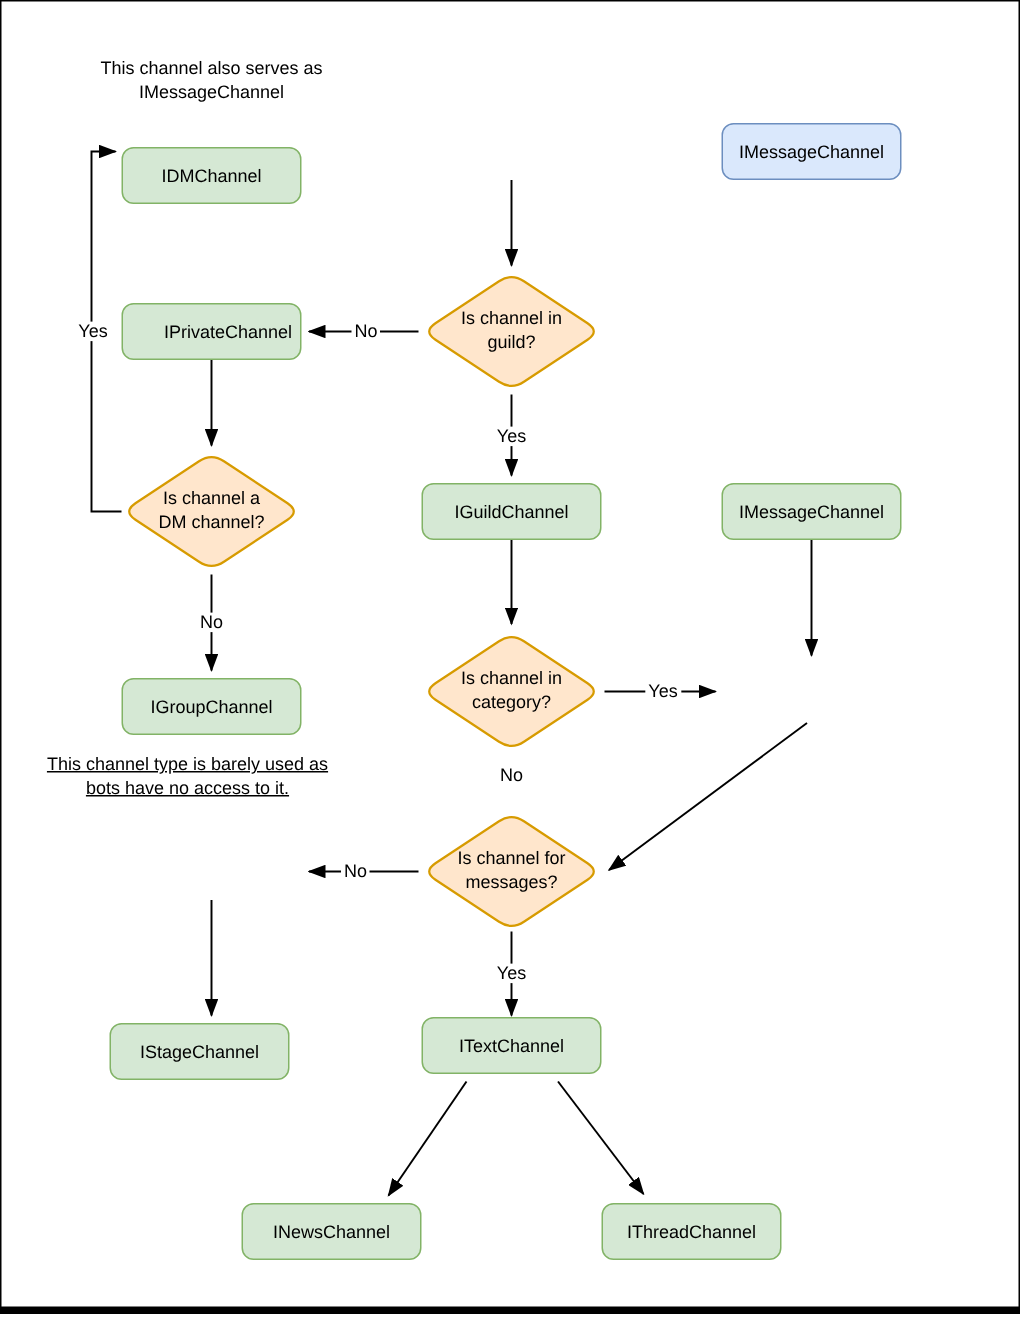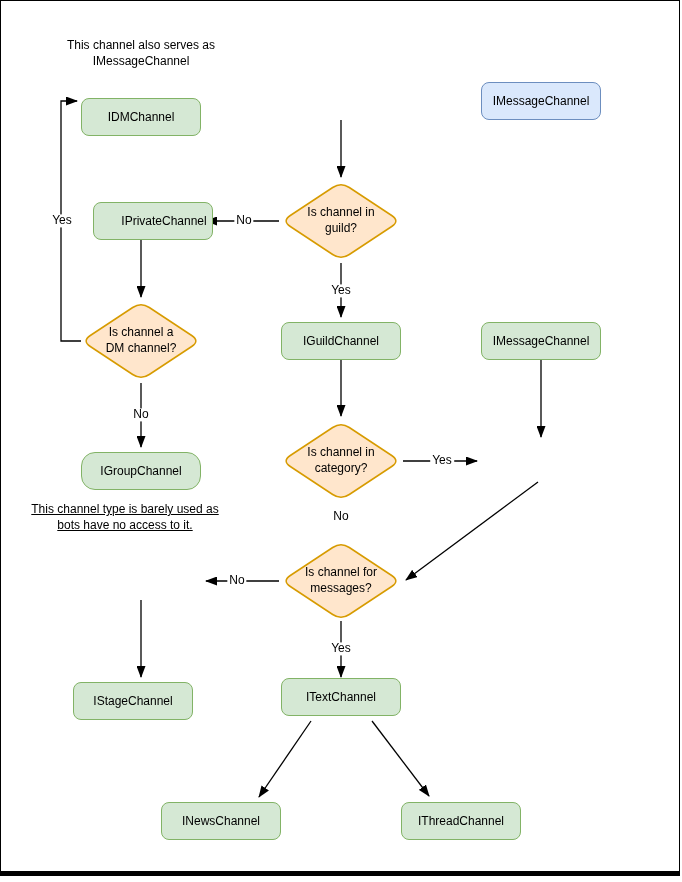--- a/index.html
+++ b/index.html
@@ -117,24 +117,24 @@
     <path class="edge" marker-end="url(#arrow)" d="M371,720 L428,795"></path>
   </svg>
 
   <div class="note" style="left:50px; top:37px; width:180px;">This channel also serves as
 IMessageChannel</div>
   <div class="note" style="left:24px; top:501px; width:200px;text-decoration:underline;">This channel type is barely used as
 bots have no access to it.</div>
 
   <div class="node" style="left:80px; top:81px;margin-top:16px;">IDMChannel</div>
   <div class="node highlight" style="left:480px; top:81px;">IMessageChannel</div>
-  <div class="node" style="left:92px; top:201px;padding-left:22px;">IPrivateChannel</div>
+  <div class="node" style="left:80px; top:201px;padding-left:22px;">IPrivateChannel</div>
   <div class="node" style="left:280px; top:321px;">IGuildChannel</div>
   <div class="node" style="left:480px; top:321px;">IMessageChannel</div>
-  <div class="node" style="left:80px; top:451px;border-radius:14px;">IGroupChannel</div>
+  <div class="node" style="left:80px; top:451px;">IGroupChannel</div>
   <div class="node" style="left:280px; top:677px;">ITextChannel</div>
   <div class="node" style="left:72px; top:681px;">IStageChannel</div>
   <div class="node" style="left:160px; top:801px;">INewsChannel</div>
   <div class="node" style="left:400px; top:801px;">IThreadChannel</div>
 
   <div class="decision" style="left:280px; top:180px;">
     <svg viewBox="0 0 120 80">
       <path d="M 51.7 6.5 Q 60 1 68.3 6.5 L 110.7 34.5 Q 119 40 110.7 45.5 L 68.3 73.5 Q 60 79 51.7 73.5 L 9.3 45.5 Q 1 40 9.3 34.5 Z"></path>
     </svg>
     <div class="decision-label">Is channel in

